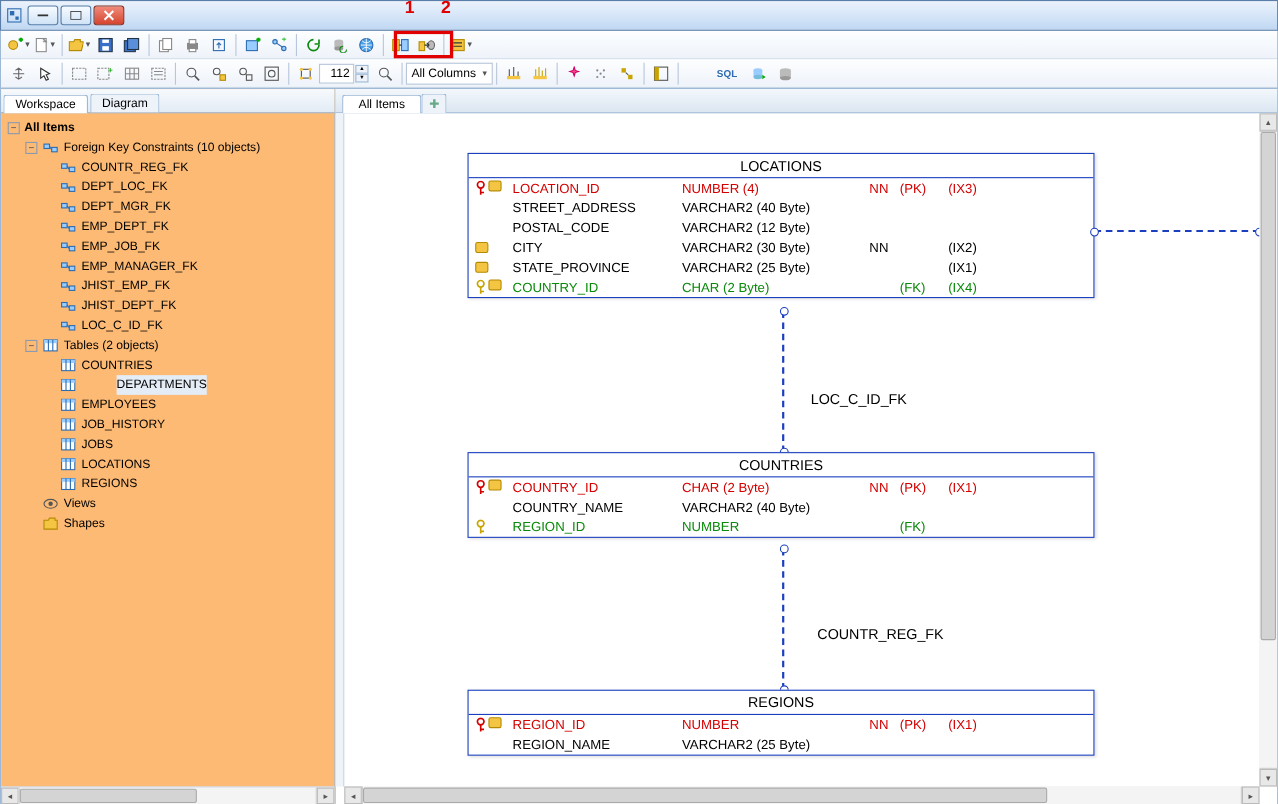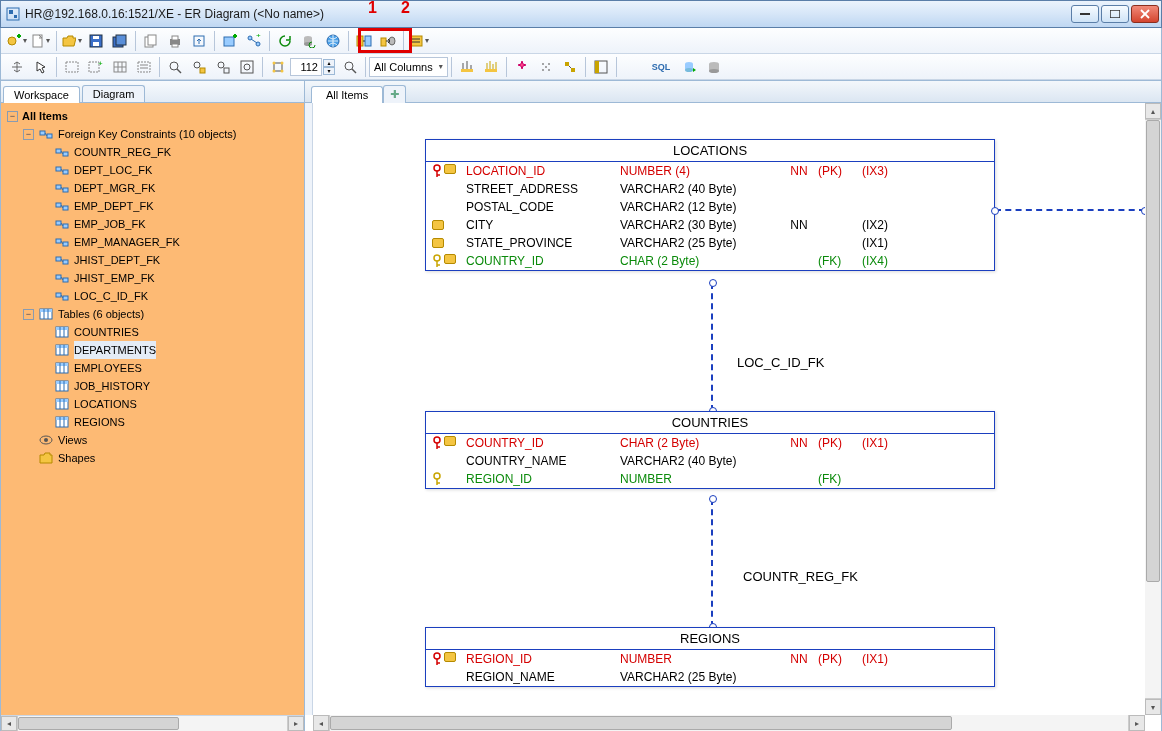--- a/index.html
+++ b/index.html
@@ -185,21 +185,21 @@
   }
   .tree .noexp { width: 11px; height: 11px; display: inline-block; margin-right: 4px; }
   .tree .ticon {
     width: 16px; height: 14px;
     display: inline-flex; align-items: center; justify-content: center;
     margin-right: 4px;
     font-size: 10px;
   }
   .tree .label { }
   .tree .bold { font-weight: bold; }
-  .tree .sel { background: #e4ecf6; }
+  .tree .sel { background: #e4ecf6; margin-left: 32px; }
   .side-hscroll {
     height: 16px;
     border-top: 1px solid #c9d6e6;
     background: #f0f0f0;
     display: flex;
   }
   .side-hscroll .track { flex: 1; background: #f4f4f4; border-left:1px solid #ccc; border-right:1px solid #ccc; position: relative;}
   .side-hscroll .thumb { position:absolute; left:0; top:1px; bottom:1px; width:60%; background:#d4d4d4; border:1px solid #aaa; border-radius:2px;}
   .side-hscroll .btn { width:16px; background:#e8e8e8; border:1px solid #bbb; display:flex;align-items:center;justify-content:center;font-size:8px;color:#555;}
 
@@ -336,21 +336,20 @@
 <body>
 
 <div class="titlebar">
   <span class="icon">
     <svg width="14" height="14">
         <rect x="1" y="1" width="12" height="12" fill="none" stroke="#2d6cb0"></rect>
         <rect x="3" y="3" width="4" height="4" fill="#2d6cb0"></rect>
         <rect x="8" y="8" width="3" height="3" fill="#2d6cb0"></rect>
       </svg>
   </span>
-  <span class="title">HR@192.168.0.16:1521/XE - ER Diagram (&lt;No name&gt;)</span>
   <div class="winbtns">
     <span class="winbtn">
         <svg width="10" height="2">
           <rect width="10" height="2" fill="#333"></rect>
         </svg>
       </span>
     <span class="winbtn">
         <svg width="10" height="8">
           <rect x="0" y="0" width="10" height="8" fill="none" stroke="#333" stroke-width="1.5"></rect>
         </svg>
@@ -737,32 +736,32 @@
               </li>
               <li>
                 <span class="noexp"></span>
     <span class="ticon">
                   <svg width="14" height="12">
                     <rect x="1" y="3" width="5" height="4" fill="#9cf" stroke="#2d6cb0"></rect>
                     <rect x="8" y="6" width="5" height="4" fill="#9cf" stroke="#2d6cb0"></rect>
                     <line x1="6" y1="5" x2="8" y2="8" stroke="#2d6cb0"></line>
                   </svg>
                 </span>
-    <span class="label">JHIST_DEPT_FK</span>
+    <span class="label">JHIST_EMP_FK</span>
               </li>
               <li>
                 <span class="noexp"></span>
     <span class="ticon">
                   <svg width="14" height="12">
                     <rect x="1" y="3" width="5" height="4" fill="#9cf" stroke="#2d6cb0"></rect>
                     <rect x="8" y="6" width="5" height="4" fill="#9cf" stroke="#2d6cb0"></rect>
                     <line x1="6" y1="5" x2="8" y2="8" stroke="#2d6cb0"></line>
                   </svg>
                 </span>
-    <span class="label">JHIST_EMP_FK</span>
+    <span class="label">JHIST_DEPT_FK</span>
               </li>
               <li>
                 <span class="noexp"></span>
     <span class="ticon">
                   <svg width="14" height="12">
                     <rect x="1" y="3" width="5" height="4" fill="#9cf" stroke="#2d6cb0"></rect>
                     <rect x="8" y="6" width="5" height="4" fill="#9cf" stroke="#2d6cb0"></rect>
                     <line x1="6" y1="5" x2="8" y2="8" stroke="#2d6cb0"></line>
                   </svg>
                 </span>
@@ -772,21 +771,21 @@
           <li>
             <span class="exp">−</span>
             <span class="ticon">
                 <svg width="14" height="12">
                   <rect x="1" y="1" width="12" height="10" fill="#fff" stroke="#2d6cb0"></rect>
                   <rect x="1" y="1" width="12" height="3" fill="#9cf"></rect>
                   <line x1="5" y1="1" x2="5" y2="11" stroke="#2d6cb0"></line>
                   <line x1="9" y1="1" x2="9" y2="11" stroke="#2d6cb0"></line>
                 </svg>
               </span>
-            <span class="label">Tables  (6 objects)</span>
+            <span class="label">Tables  (2 objects)</span>
           </li>
           <ul id="tables-list">
               <li>
                 <span class="noexp"></span>
     <span class="ticon">
                   <svg width="14" height="12">
                     <rect x="1" y="1" width="12" height="10" fill="#fff" stroke="#2d6cb0"></rect>
                     <rect x="1" y="1" width="12" height="3" fill="#9cf"></rect>
                     <line x1="5" y1="1" x2="5" y2="11" stroke="#2d6cb0"></line>
                     <line x1="9" y1="1" x2="9" y2="11" stroke="#2d6cb0"></line>
@@ -822,20 +821,32 @@
                 <span class="noexp"></span>
     <span class="ticon">
                   <svg width="14" height="12">
                     <rect x="1" y="1" width="12" height="10" fill="#fff" stroke="#2d6cb0"></rect>
                     <rect x="1" y="1" width="12" height="3" fill="#9cf"></rect>
                     <line x1="5" y1="1" x2="5" y2="11" stroke="#2d6cb0"></line>
                     <line x1="9" y1="1" x2="9" y2="11" stroke="#2d6cb0"></line>
                   </svg>
                 </span>
     <span class="label ">JOB_HISTORY</span>
+              </li>
+              <li>
+                <span class="noexp"></span>
+    <span class="ticon">
+                  <svg width="14" height="12">
+                    <rect x="1" y="1" width="12" height="10" fill="#fff" stroke="#2d6cb0"></rect>
+                    <rect x="1" y="1" width="12" height="3" fill="#9cf"></rect>
+                    <line x1="5" y1="1" x2="5" y2="11" stroke="#2d6cb0"></line>
+                    <line x1="9" y1="1" x2="9" y2="11" stroke="#2d6cb0"></line>
+                  </svg>
+                </span>
+    <span class="label ">JOBS</span>
               </li>
               <li>
                 <span class="noexp"></span>
     <span class="ticon">
                   <svg width="14" height="12">
                     <rect x="1" y="1" width="12" height="10" fill="#fff" stroke="#2d6cb0"></rect>
                     <rect x="1" y="1" width="12" height="3" fill="#9cf"></rect>
                     <line x1="5" y1="1" x2="5" y2="11" stroke="#2d6cb0"></line>
                     <line x1="9" y1="1" x2="9" y2="11" stroke="#2d6cb0"></line>
                   </svg>

